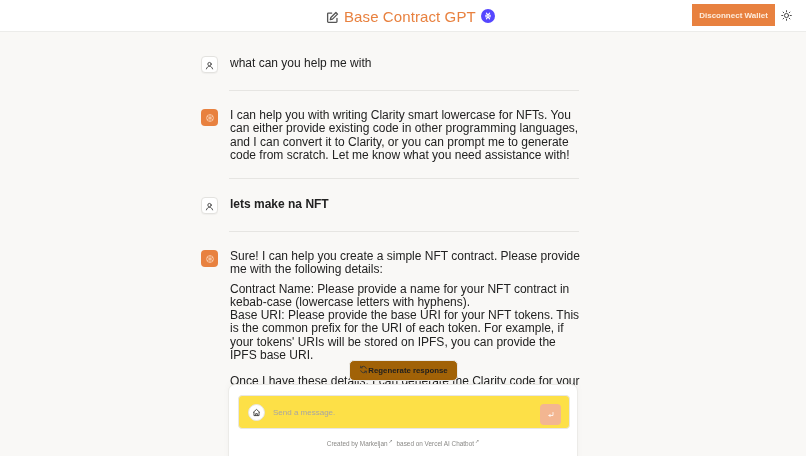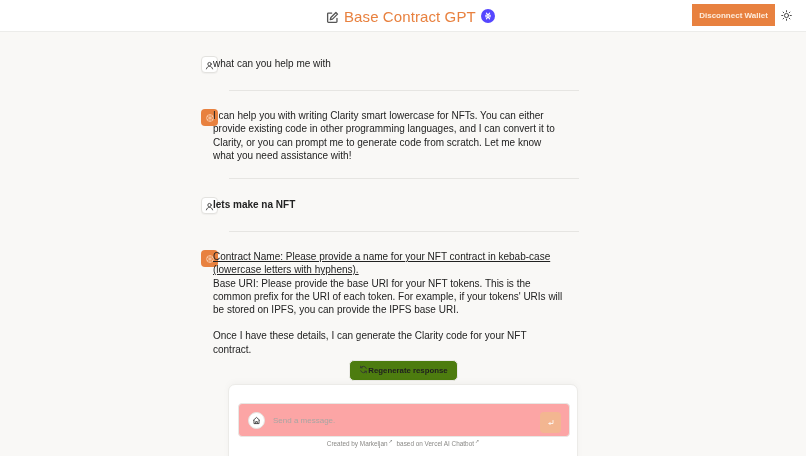--- a/index.html
+++ b/index.html
@@ -38,41 +38,41 @@
   }
   .chat { position: absolute; left: 0; top: 32px; width: 806px; }
   .msg { position: absolute; left: 201px; width: 378px; }
   .avatar {
     position: absolute; left: 0; top: 0; width: 17px; height: 17px;
     border-radius: 4px; display: flex; align-items: center; justify-content: center;
   }
   .avatar.user { background: #ffffff; border: 1px solid #e3e2df; box-shadow: 0 1px 1px rgba(0,0,0,0.04); }
   .avatar.bot { background: #e8813f; }
   .msg-text {
-    position: absolute; left: 12px; top: 0; width: 352px;
-    font-size: 10px; line-height: 13.3px; color: #222;
+    position: absolute; left: 29px; top: 0; width: 352px;
+    font-size: 12px; line-height: 13.3px; color: #222;
   }
   .msg-text p { margin-bottom: 6px; }
   .divider {
     position: absolute; left: 229px; width: 350px; height: 1px; background: #e6e5e2;
   }
   .regen {
     position: absolute; left: 349px; top: 360px; width: 109px; height: 21px;
-    background: #4d7c0f; border: 1px solid #ebeae7; border-radius: 5px;
+    background: #a16207; border: 1px solid #ebeae7; border-radius: 5px;
     display: flex; align-items: center; justify-content: center; 
     font-size: 7.8px; font-weight: bold; color: #1f1f1f;
   }
   .composer {
     position: absolute; left: 228px; top: 384px; width: 350px; height: 80px;
     background: #ffffff; border: 1px solid #ecebe8; border-radius: 7px 7px 0 0;
     box-shadow: 0 -2px 6px rgba(0,0,0,0.03);
   }
   .input-box {
-    position: absolute; left: 9px; top: 18px; width: 332px; height: 34px;
-    border: 1px solid #e8e7e4; border-radius: 4px; background: #fca5a5;
+    position: absolute; left: 9px; top: 10px; width: 332px; height: 34px;
+    border: 1px solid #e8e7e4; border-radius: 4px; background: #fde047;
   }
   .home-btn {
     position: absolute; left: 9px; top: 8px; width: 17px; height: 17px;
     border-radius: 50%; border: 1px solid #e6e5e2; background: #fff;
     display: flex; align-items: center; justify-content: center;
   }
   .msg-input {
     position: absolute; left: 34px; top: 8px; width: 250px; height: 17px;
     border: none; outline: none; background: transparent;
     font-family: "Liberation Sans", sans-serif; font-size: 8px; color: #333;
@@ -166,21 +166,22 @@
   <div class="msg" style="top:218px;">
     <div class="avatar bot">
       <span>
         <svg width="10" height="10" viewBox="0 0 16 16" fill="none" stroke="#fbd3b6" stroke-width="1.2">
           <circle cx="8" cy="8" r="5.5"></circle>
           <path d="M8 2.5v11M3.2 5.2l9.6 5.6M3.2 10.8l9.6-5.6"></path>
         </svg>
       </span>
     </div>
     <div class="msg-text" style="top:0px;">
-      <p style="margin-bottom:0;text-decoration:underline;">Contract Name: Please provide a name for your NFT contract in kebab-case (lowercase letters with hyphens).</p>
+      <p>Sure! I can help you create a simple NFT contract. Please provide me with the following details:</p>
+      <p style="margin-bottom:0;">Contract Name: Please provide a name for your NFT contract in kebab-case (lowercase letters with hyphens).</p>
       <p style="margin-bottom:13px;">Base URI: Please provide the base URI for your NFT tokens. This is the common prefix for the URI of each token. For example, if your tokens' URIs will be stored on IPFS, you can provide the IPFS base URI.</p>
       <p style="margin-bottom:6px;">Once I have these details, I can generate the Clarity code for your NFT contract.</p>
     </div>
   </div>
 </main>
 
 <button class="regen">
   <span>
     <svg width="9" height="9" viewBox="0 0 16 16" fill="none" stroke="#333" stroke-width="1.5" stroke-linecap="round">
       <path d="M13 6a5.5 5.5 0 0 0-10-1M3 10a5.5 5.5 0 0 0 10 1"></path>

